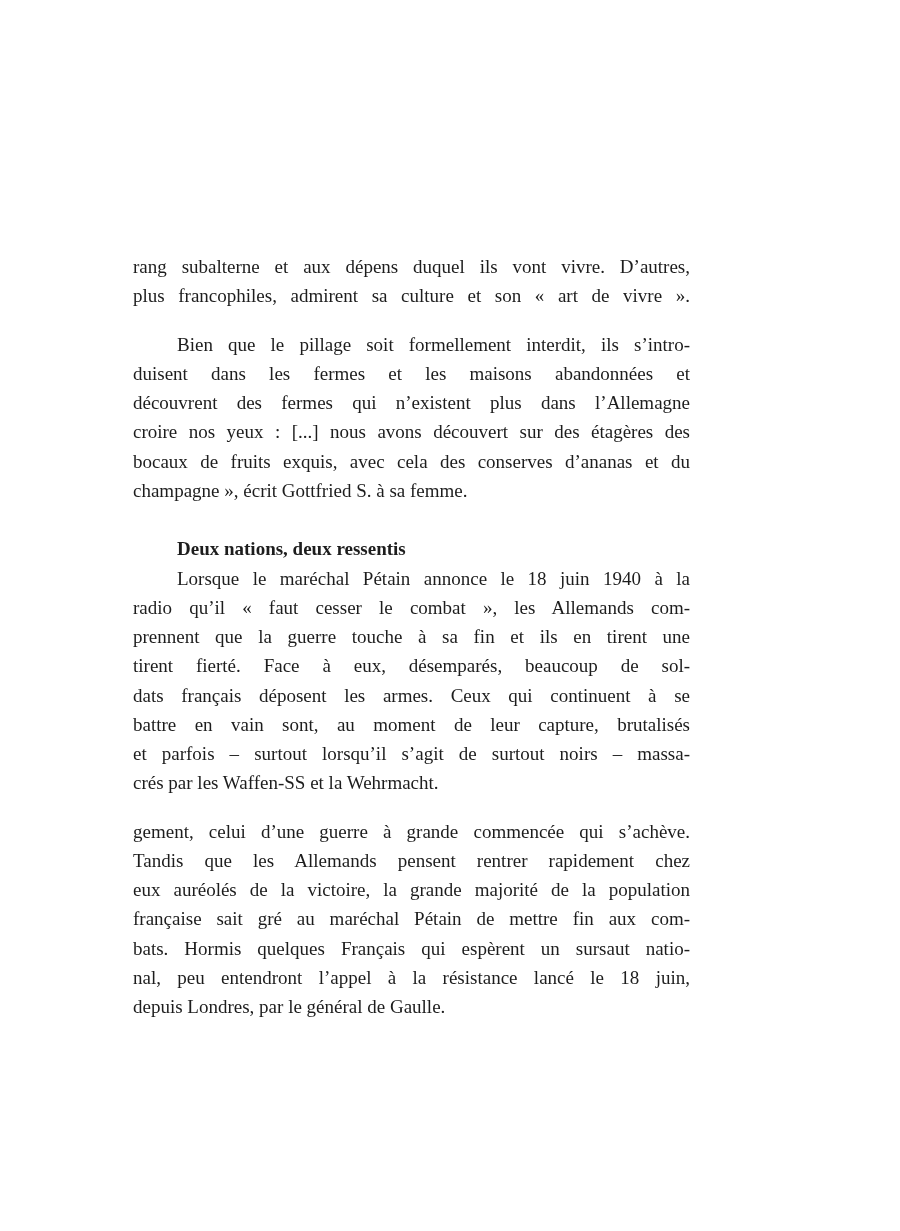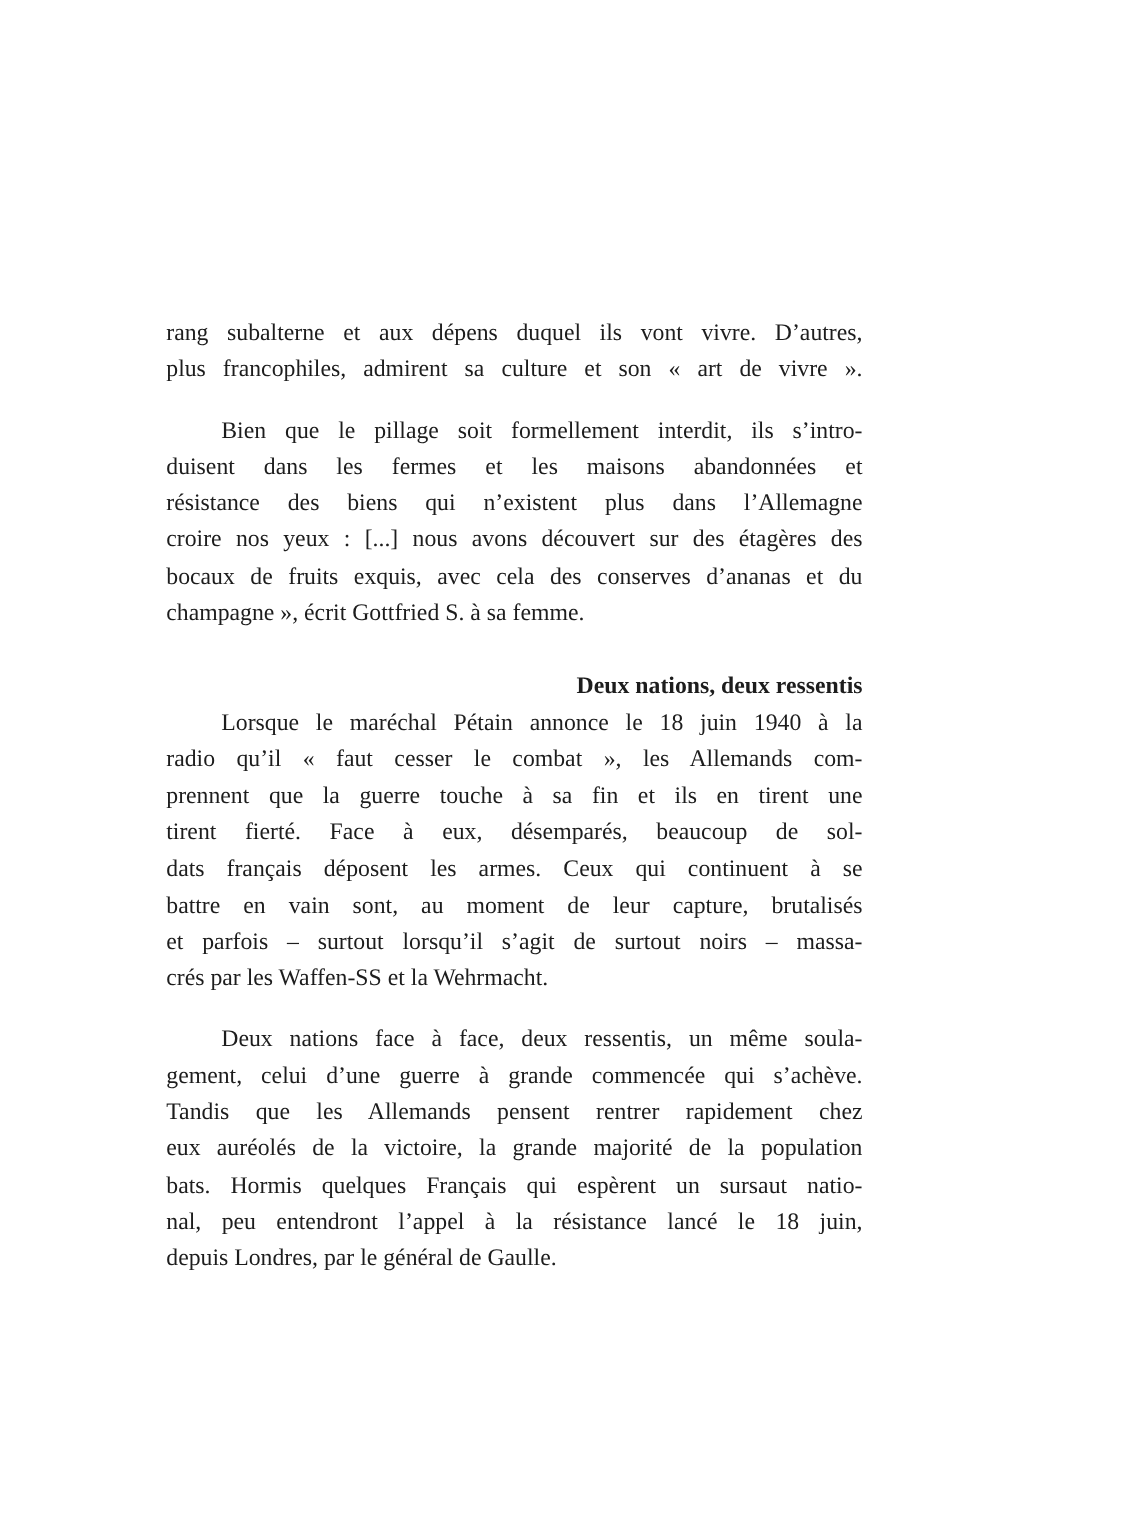--- a/index.html
+++ b/index.html
@@ -39,40 +39,40 @@
     text-align-last: left;
   }
   
   .indent {
     text-indent: 44px;
   }
   .section-heading {
     margin: 29.25px 0 0 0;
     padding-left: 44px;
     font-weight: bold;
-    text-align: right;
+    text-align: left;
   }
 </style>
 </head>
 <body>
 
 <div class="page">
   <div class="text-block">
 
     <p class="para">
       </p>
       <div class="ln">rang subalterne et aux dépens duquel ils vont vivre. D’autres,</div>
       <div class="ln">plus francophiles, admirent sa culture et son « art de vivre ».</div>
     <p></p>
 
     <p class="para">
       </p>
       <div class="ln indent">Bien que le pillage soit formellement interdit, ils s’intro-</div>
       <div class="ln">duisent dans les fermes et les maisons abandonnées et</div>
-      <div class="ln">résistance des biens qui n’existent plus dans l’Allemagne</div>
+      <div class="ln">découvrent des fermes qui n’existent plus dans l’Allemagne</div>
       <div class="ln">croire nos yeux : [...] nous avons découvert sur des étagères des</div>
       <div class="ln">bocaux de fruits exquis, avec cela des conserves d’ananas et du</div>
       <div class="ln-last">champagne », écrit Gottfried S. à sa femme.</div>
     <p></p>
 
     <h2 class="section-heading" style="font-size:19px; line-height:29.25px;">Deux nations, deux ressentis</h2>
 
     <p class="para">
       </p>
       <div class="ln indent">Lorsque le maréchal Pétain annonce le 18 juin 1940 à la</div>
@@ -80,23 +80,23 @@
       <div class="ln">prennent que la guerre touche à sa fin et ils en tirent une</div>
       <div class="ln">tirent fierté. Face à eux, désemparés, beaucoup de sol-</div>
       <div class="ln">dats français déposent les armes. Ceux qui continuent à se</div>
       <div class="ln">battre en vain sont, au moment de leur capture, brutalisés</div>
       <div class="ln">et parfois – surtout lorsqu’il s’agit de surtout noirs – massa-</div>
       <div class="ln-last">crés par les Waffen-SS et la Wehrmacht.</div>
     <p></p>
 
     <p class="para">
       </p>
-      <div class="ln indent">Deux nations face à face, deux ressentis, un même soula-</div>
       <div class="ln">gement, celui d’une guerre à grande commencée qui s’achève.</div>
       <div class="ln">Tandis que les Allemands pensent rentrer rapidement chez</div>
       <div class="ln">eux auréolés de la victoire, la grande majorité de la population</div>
+      <div class="ln">française sait gré au maréchal Pétain de mettre fin aux com-</div>
       <div class="ln">bats. Hormis quelques Français qui espèrent un sursaut natio-</div>
       <div class="ln">nal, peu entendront l’appel à la résistance lancé le 18 juin,</div>
       <div class="ln-last">depuis Londres, par le général de Gaulle.</div>
     <p></p>
 
   </div>
 </div>
 
 </body></html>

